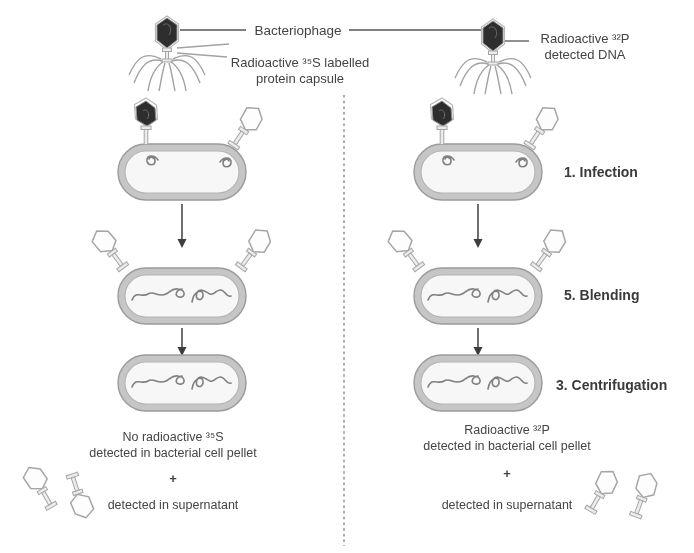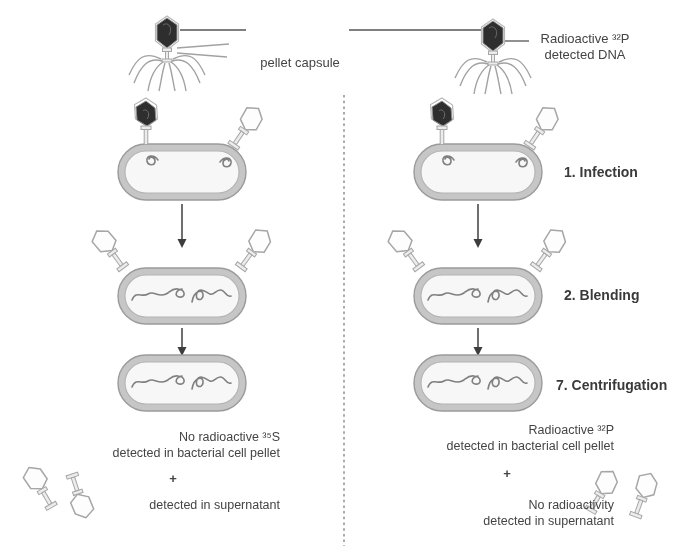--- a/index.html
+++ b/index.html
@@ -7,21 +7,21 @@
     --cell-ring:#c6c6c6; --cell-fill:#f7f7f7; --phage-head-dark:#2e2e2e;
     --line-color:#4a4a4a; --divider:#ababab;
   }
   html,body{margin:0;padding:0;background:var(--background);}
   #figure{position:relative;width:694px;height:553px;background:var(--background);overflow:hidden;
           font-family:"Liberation Sans",sans-serif;color:var(--text);}
   #art{position:absolute;left:0;top:0;}
   .lbl{position:absolute;font-size:13px;line-height:16px;text-align:center;color:var(--text);}
   .step{position:absolute;font-size:14px;font-weight:bold;color:#3a3a3a;text-align:left;white-space:nowrap;}
   .plus{position:absolute;font-size:13px;font-weight:bold;text-align:center;color:var(--text);}
-  .small{font-size:12.5px;line-height:15.5px;text-align:right;}
+  .small{font-size:12.5px;line-height:15.5px;}
   
   .cell-outer{fill:var(--cell-ring);stroke:#9b9b9b;stroke-width:1.4;}
   .cell-inner{fill:var(--cell-fill);stroke:#b3b3b3;stroke-width:1.1;}
   .ghost-part{fill:#fdfdfd;stroke:var(--diagram-gray);stroke-width:1.5;}
   .ghost-bar{fill:#ececec;stroke:var(--diagram-gray);stroke-width:1;}
   .dark-head{fill:var(--phage-head-dark);stroke:#8d8d8d;stroke-width:1;}
   .halo{fill:none;stroke:#b8b8b8;stroke-width:1.2;}
   .leg{fill:none;stroke:#a2a2a2;stroke-width:1.4;}
   .squiggle{fill:none;stroke:#808080;stroke-width:1.6;stroke-linecap:round;}
   .leader{stroke:#555555;stroke-width:1.3;}
@@ -149,46 +149,47 @@
     <g>
       <use href="#ghostPhage" transform="translate(42,490) rotate(-30)"></use>
       <use href="#ghostPhage" transform="translate(78,493) rotate(162)"></use>
     </g>
     <g>
       <use href="#ghostPhage" transform="translate(600,494) rotate(30)"></use>
       <use href="#ghostPhage" transform="translate(642,498) rotate(20)"></use>
     </g>
   </svg>
 
+  <div class="lbl" style="left:246px;top:23px;width:104px;font-size:13.5px;">Bacteriophage</div>
 
   <div class="lbl" style="left:215px;top:55px;width:170px;">
-    <div>pellet capsule</div>
+    <div>Radioactive ³⁵S labelled</div>
+    <div>protein capsule</div>
   </div>
 
   <div class="lbl" style="left:528px;top:31px;width:114px;">
     <div>Radioactive ³²P</div>
     <div>detected DNA</div>
   </div>
 
   <div class="step" style="left:564px;top:164px;">1. Infection</div>
-  <div class="step" style="left:564px;top:287px;">2. Blending</div>
-  <div class="step" style="left:556px;top:377px;">7. Centrifugation</div>
+  <div class="step" style="left:564px;top:287px;">5. Blending</div>
+  <div class="step" style="left:556px;top:377px;">3. Centrifugation</div>
 
   <div class="lbl small" style="left:66px;top:430px;width:214px;">
     <div>No radioactive ³⁵S</div>
     <div>detected in bacterial cell pellet</div>
   </div>
   <div class="plus" style="left:66px;top:471px;width:214px;">+</div>
   <div class="lbl small" style="left:66px;top:498px;width:214px;">
     <div>detected in supernatant</div>
   </div>
 
   <div class="lbl small" style="left:400px;top:423px;width:214px;">
     <div>Radioactive ³²P</div>
     <div>detected in bacterial cell pellet</div>
   </div>
   <div class="plus" style="left:400px;top:466px;width:214px;">+</div>
   <div class="lbl small" style="left:400px;top:498px;width:214px;">
-    <div>No radioactivity</div>
     <div>detected in supernatant</div>
   </div>
 
 </div>
 
 </body></html>

